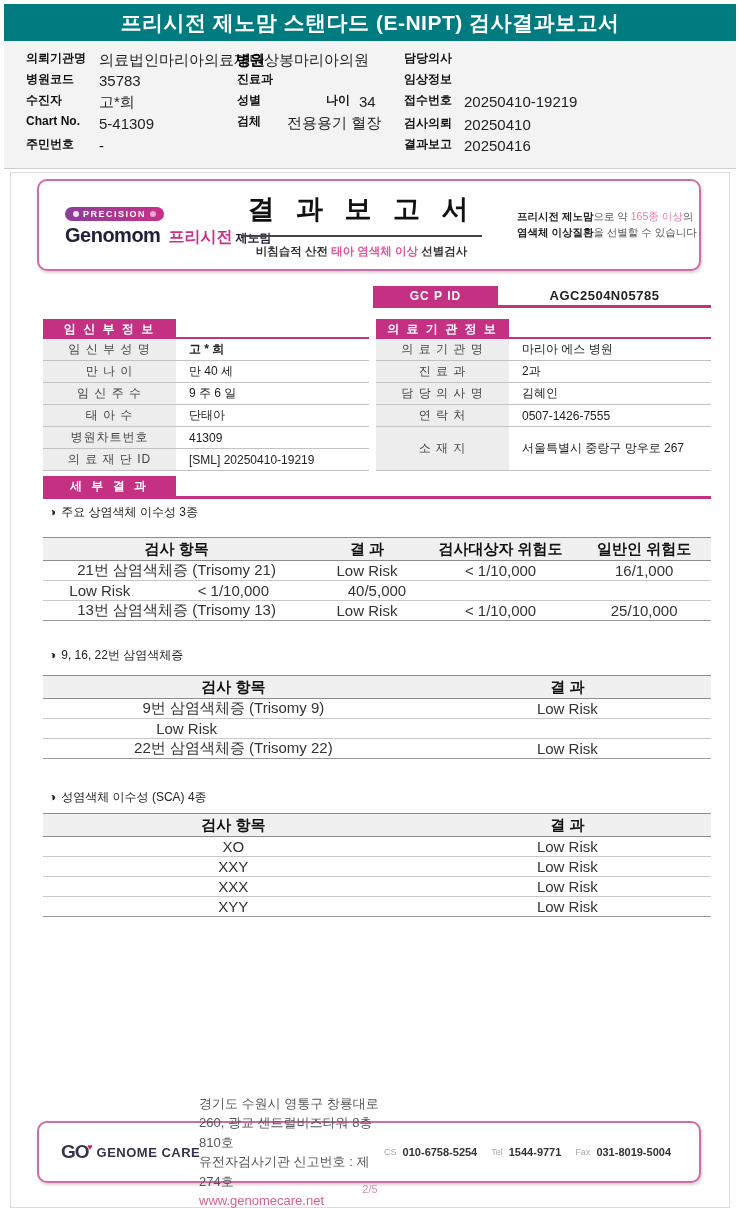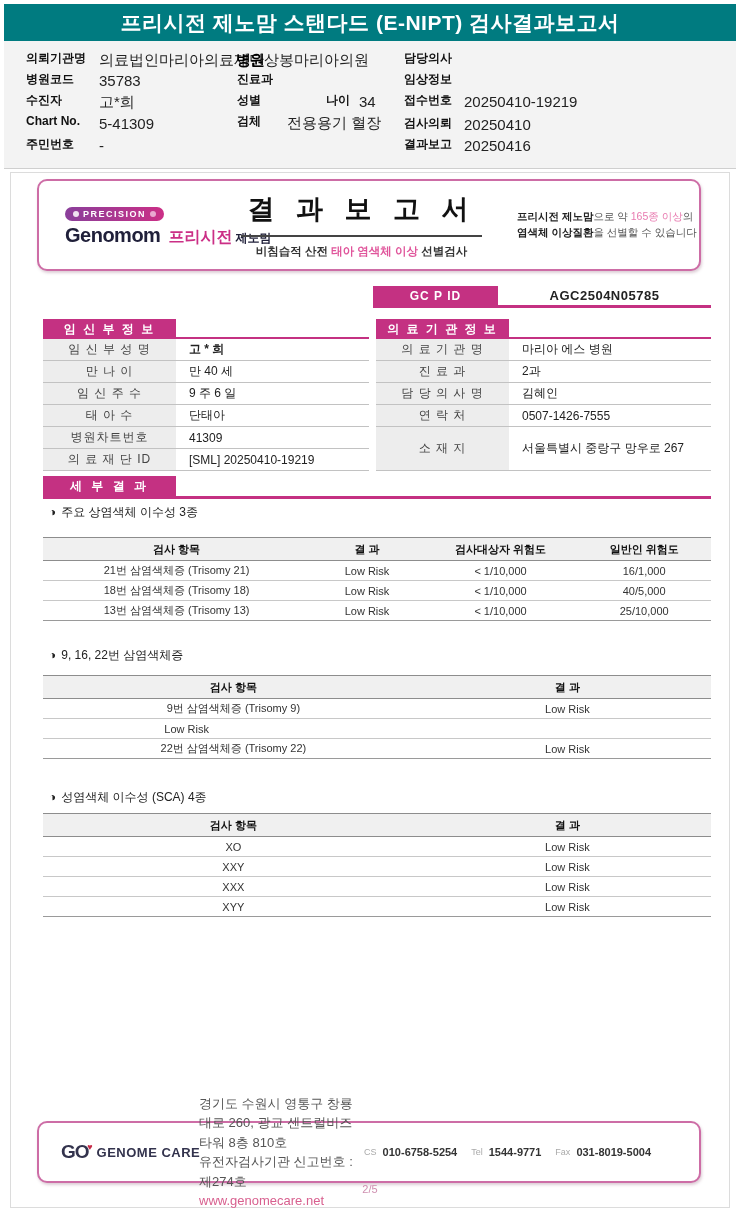--- a/index.html
+++ b/index.html
@@ -91,36 +91,36 @@
   .ivalue { flex:1; display:flex; align-items:center; padding-left:13px; color:#222; }
   .ivalue.bold { font-weight:bold; }
   
   .dethead { position:absolute; left:32px; top:303px; width:668px; border-bottom:3px solid #c43182; }
   .dethead-box {
     width:133px; height:20px; background:#c43182; color:#fff; font-weight:bold;
     display:flex; align-items:center; justify-content:center; letter-spacing:3px; font-size:12px;
   }
   .sechead { position:absolute; left:38px; font-size:12px; color:#222; }
   .sechead .bullet { font-size:12px; margin-right:5px; }
-  .rtable { position:absolute; left:32px; width:668px; font-size:11px; color:#333; border-top:1px solid #8d8d8d; }
+  .rtable { position:absolute; left:32px; width:668px; font-size:15px; color:#333; border-top:1px solid #8d8d8d; }
   .rhead { display:flex; background:#f0f0f0; border-bottom:1px solid #8d8d8d; height:23px; font-weight:bold; color:#111; }
   .rrow { display:flex; height:20px; border-bottom:1px solid #c8c8c8; }
   .rrow.last { border-bottom:1px solid #9a9a9a; }
   .rc { display:flex; align-items:center; justify-content:center; }
   .c1 { width:40%; } .c2 { width:17%; } .c3 { width:23%; } .c4 { width:20%; }
   .w1 { width:57%; } .w2 { width:43%; }
   
   .footerbox { left:26px; top:948px; width:664px; height:62px; display:flex; align-items:center; }
   .gc-logo { width:160px; padding-left:22px; display:flex; align-items:center; white-space:nowrap; }
   .gc-mark { position:relative; font-size:19px; font-weight:bold; color:#33334d; letter-spacing:-1px; }
   .gc-heart { position:absolute; right:-3px; top:1px; color:#c62b47; font-size:9px; }
   .gc-name { font-size:13px; font-weight:bold; color:#33334d; margin-left:8px; letter-spacing:0.5px; }
   .gc-addr { font-size:13px; color:#555; line-height:1.5; }
   .gc-site { color:#d8608f; }
-  .gc-contact { flex:1; display:flex; justify-content:flex-end; padding-right:40px; align-items:center; gap:6px; white-space:nowrap; }
+  .gc-contact { flex:1; display:flex; justify-content:flex-end; padding-right:20px; align-items:center; gap:6px; white-space:nowrap; }
   .ct-lab { font-size:9px; color:#aaa; }
   .ct-num { font-size:11px; font-weight:bold; color:#333; margin-right:8px; }
   .pagenum { position:absolute; left:0; top:1010px; width:100%; text-align:center; font-size:11px; color:#cf8fb0; }
 </style>
 </head>
 <body>
 
 <div class="page">
 
   <div class="titlebar">
@@ -271,21 +271,20 @@
         <div class="rc c3">검사대상자 위험도</div>
         <div class="rc c4">일반인 위험도</div>
       </div>
       <div class="rrow">
         <div class="rc c1">21번 삼염색체증 (Trisomy 21)</div>
         <div class="rc c2">Low Risk</div>
         <div class="rc c3">&lt; 1/10,000</div>
         <div class="rc c4">16/1,000</div>
       </div>
       <div class="rrow">
-        <div class="rc c1">18번 삼염색체증 (Trisomy 18)</div>
         <div class="rc c2">Low Risk</div>
         <div class="rc c3">&lt; 1/10,000</div>
         <div class="rc c4">40/5,000</div>
       </div>
       <div class="rrow last">
         <div class="rc c1">13번 삼염색체증 (Trisomy 13)</div>
         <div class="rc c2">Low Risk</div>
         <div class="rc c3">&lt; 1/10,000</div>
         <div class="rc c4">25/10,000</div>
       </div>

